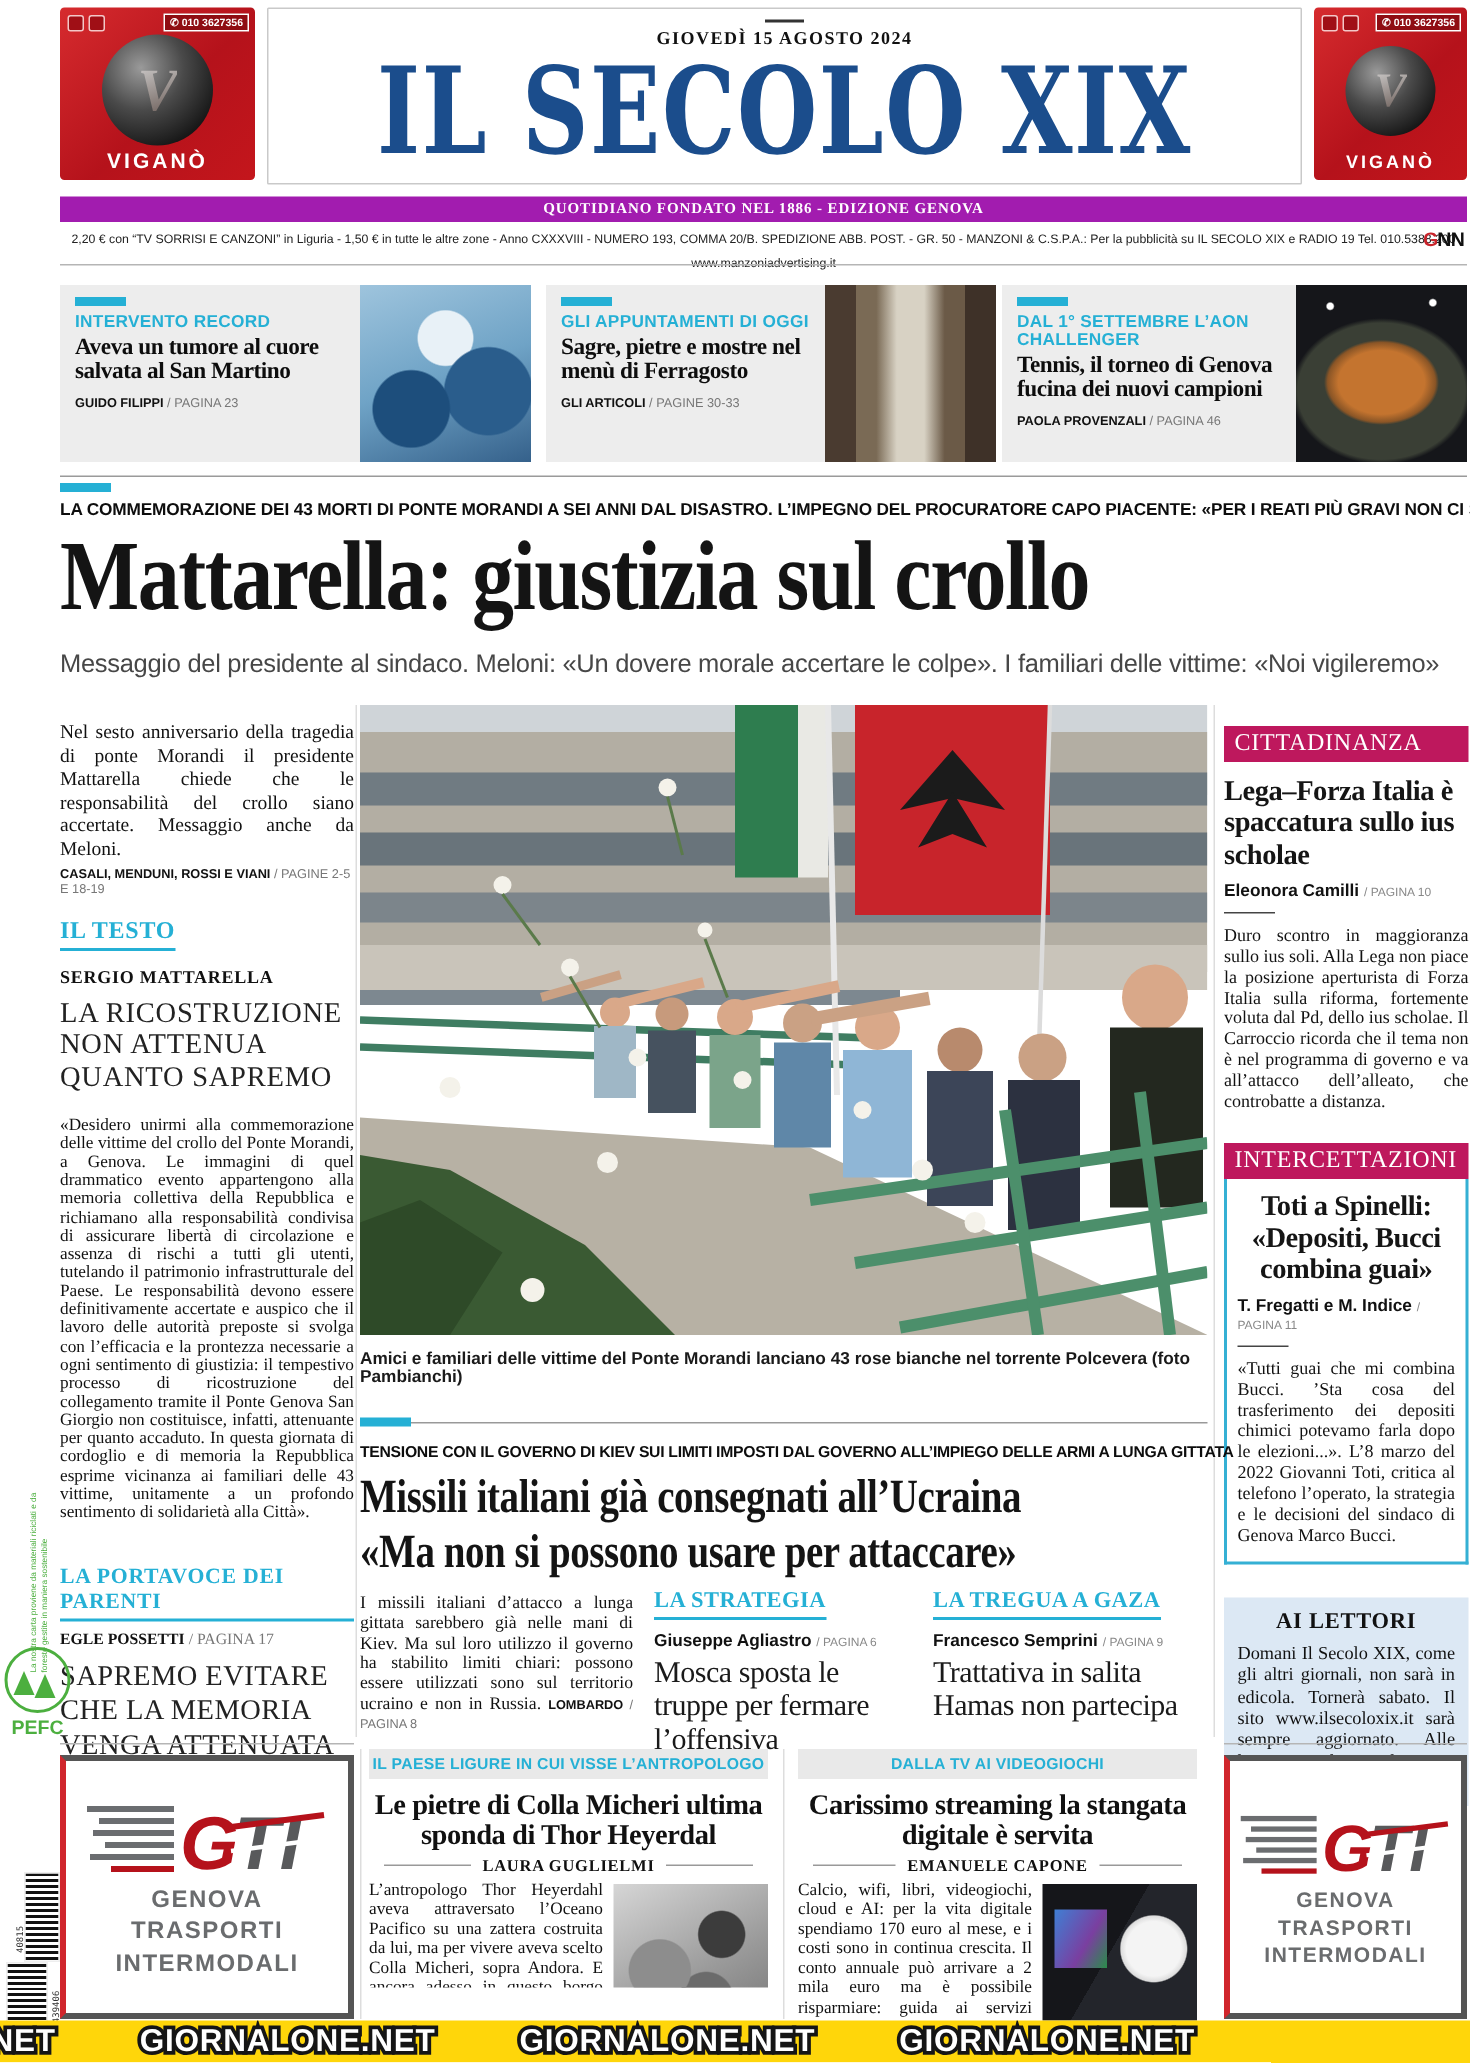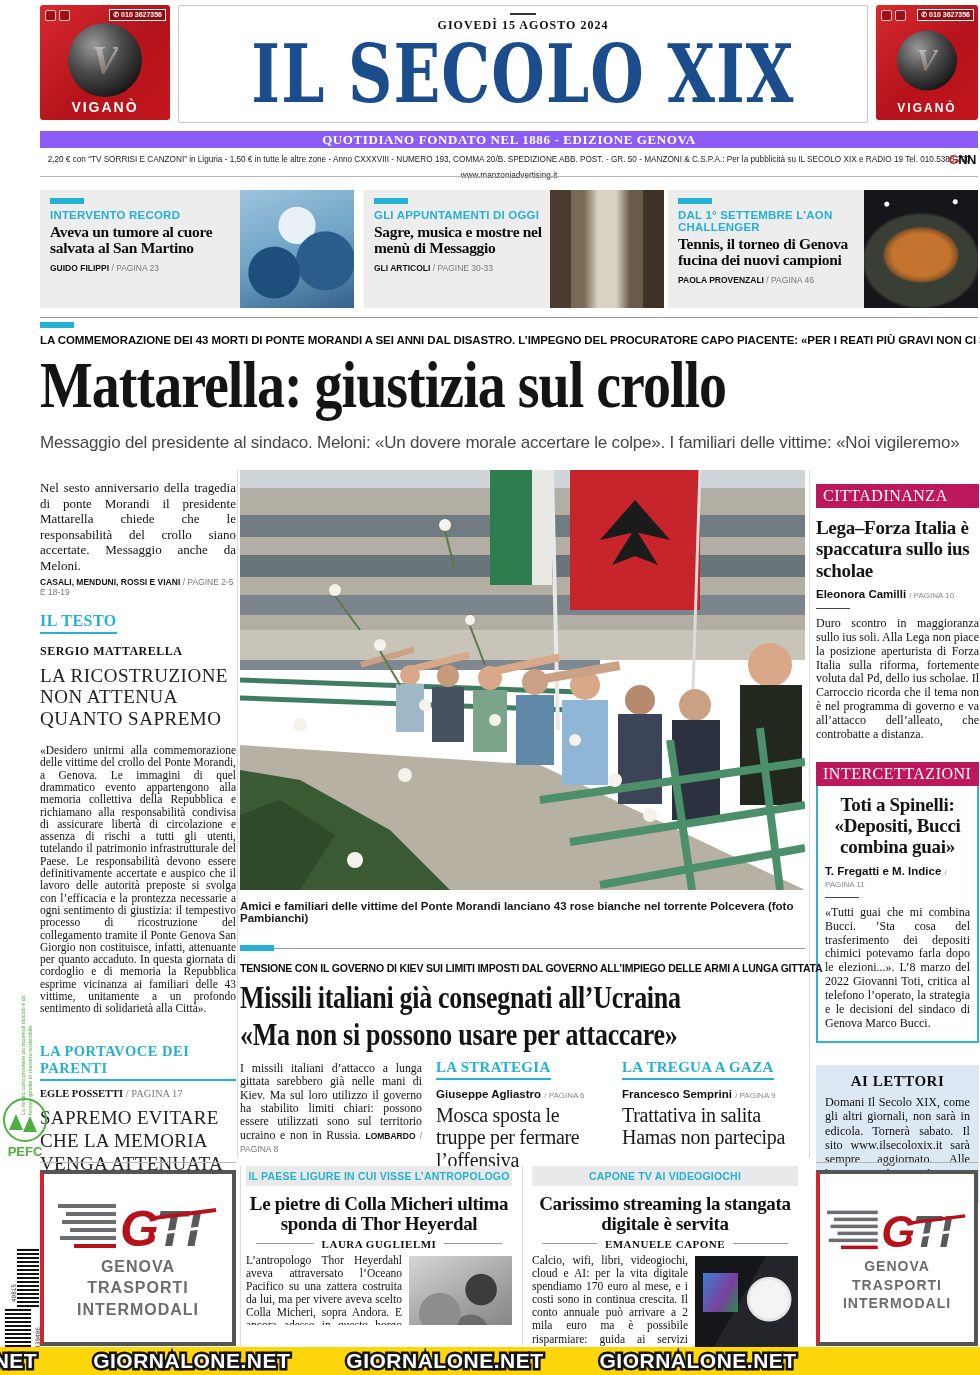--- a/index.html
+++ b/index.html
@@ -29,21 +29,21 @@
                -webkit-background-clip:text;background-clip:text;color:transparent;}
   .vigano-name{position:absolute;bottom:5px;width:100%;text-align:center;
                font-family:"Liberation Sans",sans-serif;font-weight:bold;
                letter-spacing:2px;font-size:14px;}
   .mast-center{border:1px solid #c9c9c9;border-radius:1px;text-align:center;}
   .date-rule{width:26px;height:2px;background:#333;margin:7px auto 3px auto;}
   .mast-date{font-size:12px;font-weight:bold;letter-spacing:1px;}
   .mast-title{margin-top:10px;font-weight:bold;color:#1b4d8c;font-size:58px;line-height:1;
               letter-spacing:1px;transform:scale(1.06,1.38);transform-origin:center 40%;
               font-family:"DejaVu Serif","Liberation Serif",serif;white-space:nowrap;}
-  .tagline{background:#8b5cf6;color:#fff;font-size:13px;font-weight:bold;letter-spacing:.6px;
+  .tagline{background:#a21caf;color:#fff;font-size:10px;font-weight:bold;letter-spacing:.6px;
            display:flex;align-items:center;justify-content:center;}
   .priceline{font-size:8.2px;color:#222;text-align:center;line-height:16px;}
   .gnn{position:absolute;right:2px;top:0;font-weight:bold;font-size:13px;letter-spacing:-.5px;color:#111;}
   .gnn b{color:#c8242b;}
 
   
   .teaser{background:#ededed;padding:8px 8px 0 10px;box-sizing:border-box;}
   .teaser .kicker{font-size:11.5px;font-weight:bold;letter-spacing:.2px;margin-top:5px;}
   .teaser h3{margin:3px 0 6px 0;font-size:15.5px;line-height:1.06;letter-spacing:-.3px;color:#0d0d0d;}
   .teaser .byline{font-size:8.5px;font-weight:bold;color:#111;}
@@ -221,21 +221,21 @@
     <div class="dash"></div>
     <div class="kicker cyan">INTERVENTO RECORD</div>
     <h3 style="font-family:'Liberation Serif',serif;">Aveva un tumore al cuore salvata al San Martino</h3>
     <div class="byline"><span>GUIDO FILIPPI</span> <i>/ PAGINA 23</i></div>
   </div>
   <div class="abs tphoto photo-surgery" style="left:240px;top:190px;width:114px;height:118px;"></div>
 
   <div class="abs teaser sans" style="left:364px;top:190px;width:186px;height:118px;">
     <div class="dash"></div>
     <div class="kicker cyan">GLI APPUNTAMENTI DI OGGI</div>
-    <h3 style="font-family:'Liberation Serif',serif;">Sagre, musica e mostre nel menù di Messaggio</h3>
+    <h3 style="font-family:'Liberation Serif',serif;">Sagre, pietre e mostre nel menù di Ferragosto</h3>
     <div class="byline"><span>GLI ARTICOLI</span> <i>/ PAGINE 30-33</i></div>
   </div>
   <div class="abs tphoto photo-dinner" style="left:550px;top:190px;width:114px;height:118px;"></div>
 
   <div class="abs teaser sans" style="left:668px;top:190px;width:196px;height:118px;">
     <div class="dash"></div>
     <div class="kicker cyan">DAL 1° SETTEMBRE L’AON CHALLENGER</div>
     <h3 style="font-family:'Liberation Serif',serif;">Tennis, il torneo di Genova fucina dei nuovi campioni</h3>
     <div class="byline"><span>PAOLA PROVENZALI</span> <i>/ PAGINA 46</i></div>
   </div>
@@ -441,21 +441,21 @@
       <span>LAURA GUGLIELMI</span>
       <span class="ln"></span>
     </div>
     <div class="btext">
       <span class="bphoto photo-heyerdahl"></span>
       <span>L’antropologo Thor Heyerdahl aveva attraversato l’Oceano Pacifico su una zattera costruita da lui, ma per vivere aveva scelto Colla Micheri, sopra Andora. E ancora adesso in questo borgo tutto parla di lui. «Lui e mia madre hanno re-</span>
     </div>
   </div>
 
   <div class="abs bart" style="left:532px;top:1166px;height:181px;">
-    <div class="kbar"><span>CAPONE TV AI VIDEOGIOCHI</span></div>
+    <div class="kbar"><span>DALLA TV AI VIDEOGIOCHI</span></div>
     <h2>Carissimo streaming la stangata digitale è servita</h2>
     <div class="bb">
       <span class="ln"></span>
       <span>EMANUELE CAPONE</span>
       <span class="ln"></span>
     </div>
     <div class="btext">
       <span class="bphoto photo-streaming"></span>
       <span>Calcio, wifi, libri, videogiochi, cloud e AI: per la vita digitale spendiamo 170 euro al mese, e i costi sono in continua crescita. Il conto annuale può arrivare a 2 mila euro ma è possibile risparmiare: guida ai servizi online che condizionano le</span>
     </div>

